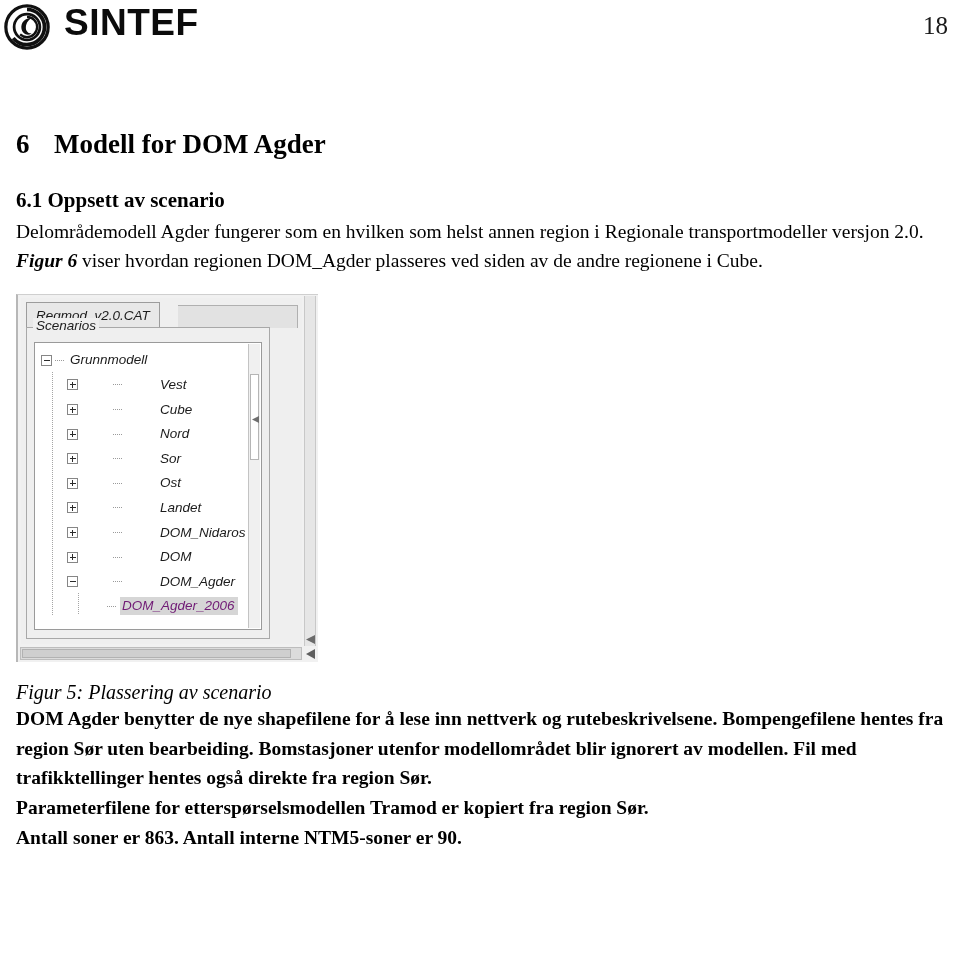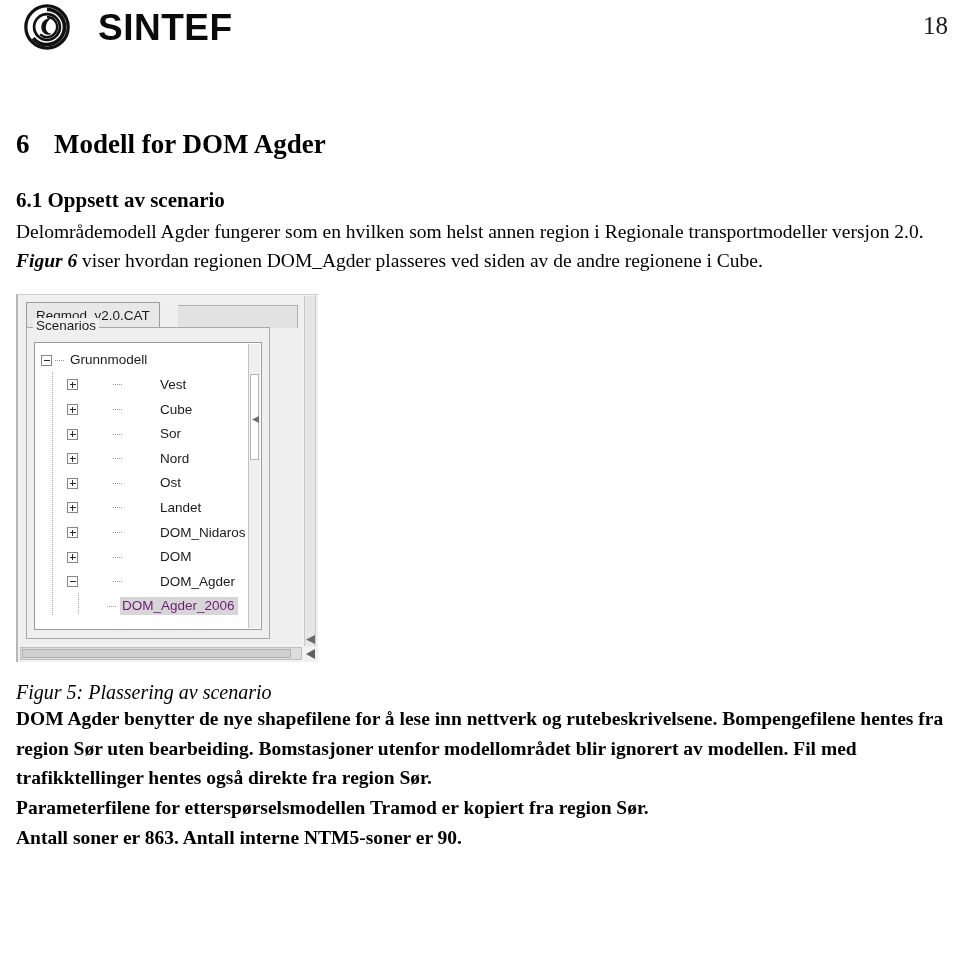--- a/index.html
+++ b/index.html
@@ -19,25 +19,24 @@
   
   .page-header {
     position: absolute;
     top: 0;
     left: 0;
     width: 960px;
     height: 60px;
   }
   .logo-wrap {
     position: absolute;
-    left: 24px;
+    left: 4px;
     top: 4px;
     display: flex;
-    align-items: center;
-    gap: 28px;
+    gap: 14px;
   }
   .logo-mark {
     width: 46px;
     height: 46px;
     display: block;
   }
   .logo-word {
     font-family: "Liberation Sans", sans-serif;
     font-weight: bold;
     font-size: 37px;
@@ -118,20 +117,21 @@
     box-sizing: border-box;
   }
   .shot-inner {
     position: absolute;
     left: 5px;
     top: 4px;
     right: 16px;
     bottom: 18px;
     background: #efefef;
     box-sizing: border-box;
+    font-style: italic;
   }
 
   
   .tabstrip {
     position: absolute;
     left: 5px;
     top: 4px;
     width: 272px;
     height: 26px;
   }
@@ -443,26 +443,26 @@
                   <span class="node-label">Vest</span>
                 </div>
                 <div class="tree-row depth-1">
                   <span class="expander plus"></span>
                   <span class="dots"></span>
                   <span class="node-label">Cube</span>
                 </div>
                 <div class="tree-row depth-1">
                   <span class="expander plus"></span>
                   <span class="dots"></span>
+                  <span class="node-label">Nord</span>
+                </div>
+                <div class="tree-row depth-1">
+                  <span class="expander plus"></span>
+                  <span class="dots"></span>
                   <span class="node-label">Sor</span>
-                </div>
-                <div class="tree-row depth-1">
-                  <span class="expander plus"></span>
-                  <span class="dots"></span>
-                  <span class="node-label">Nord</span>
                 </div>
                 <div class="tree-row depth-1">
                   <span class="expander plus"></span>
                   <span class="dots"></span>
                   <span class="node-label">Ost</span>
                 </div>
                 <div class="tree-row depth-1">
                   <span class="expander plus"></span>
                   <span class="dots"></span>
                   <span class="node-label">Landet</span>

